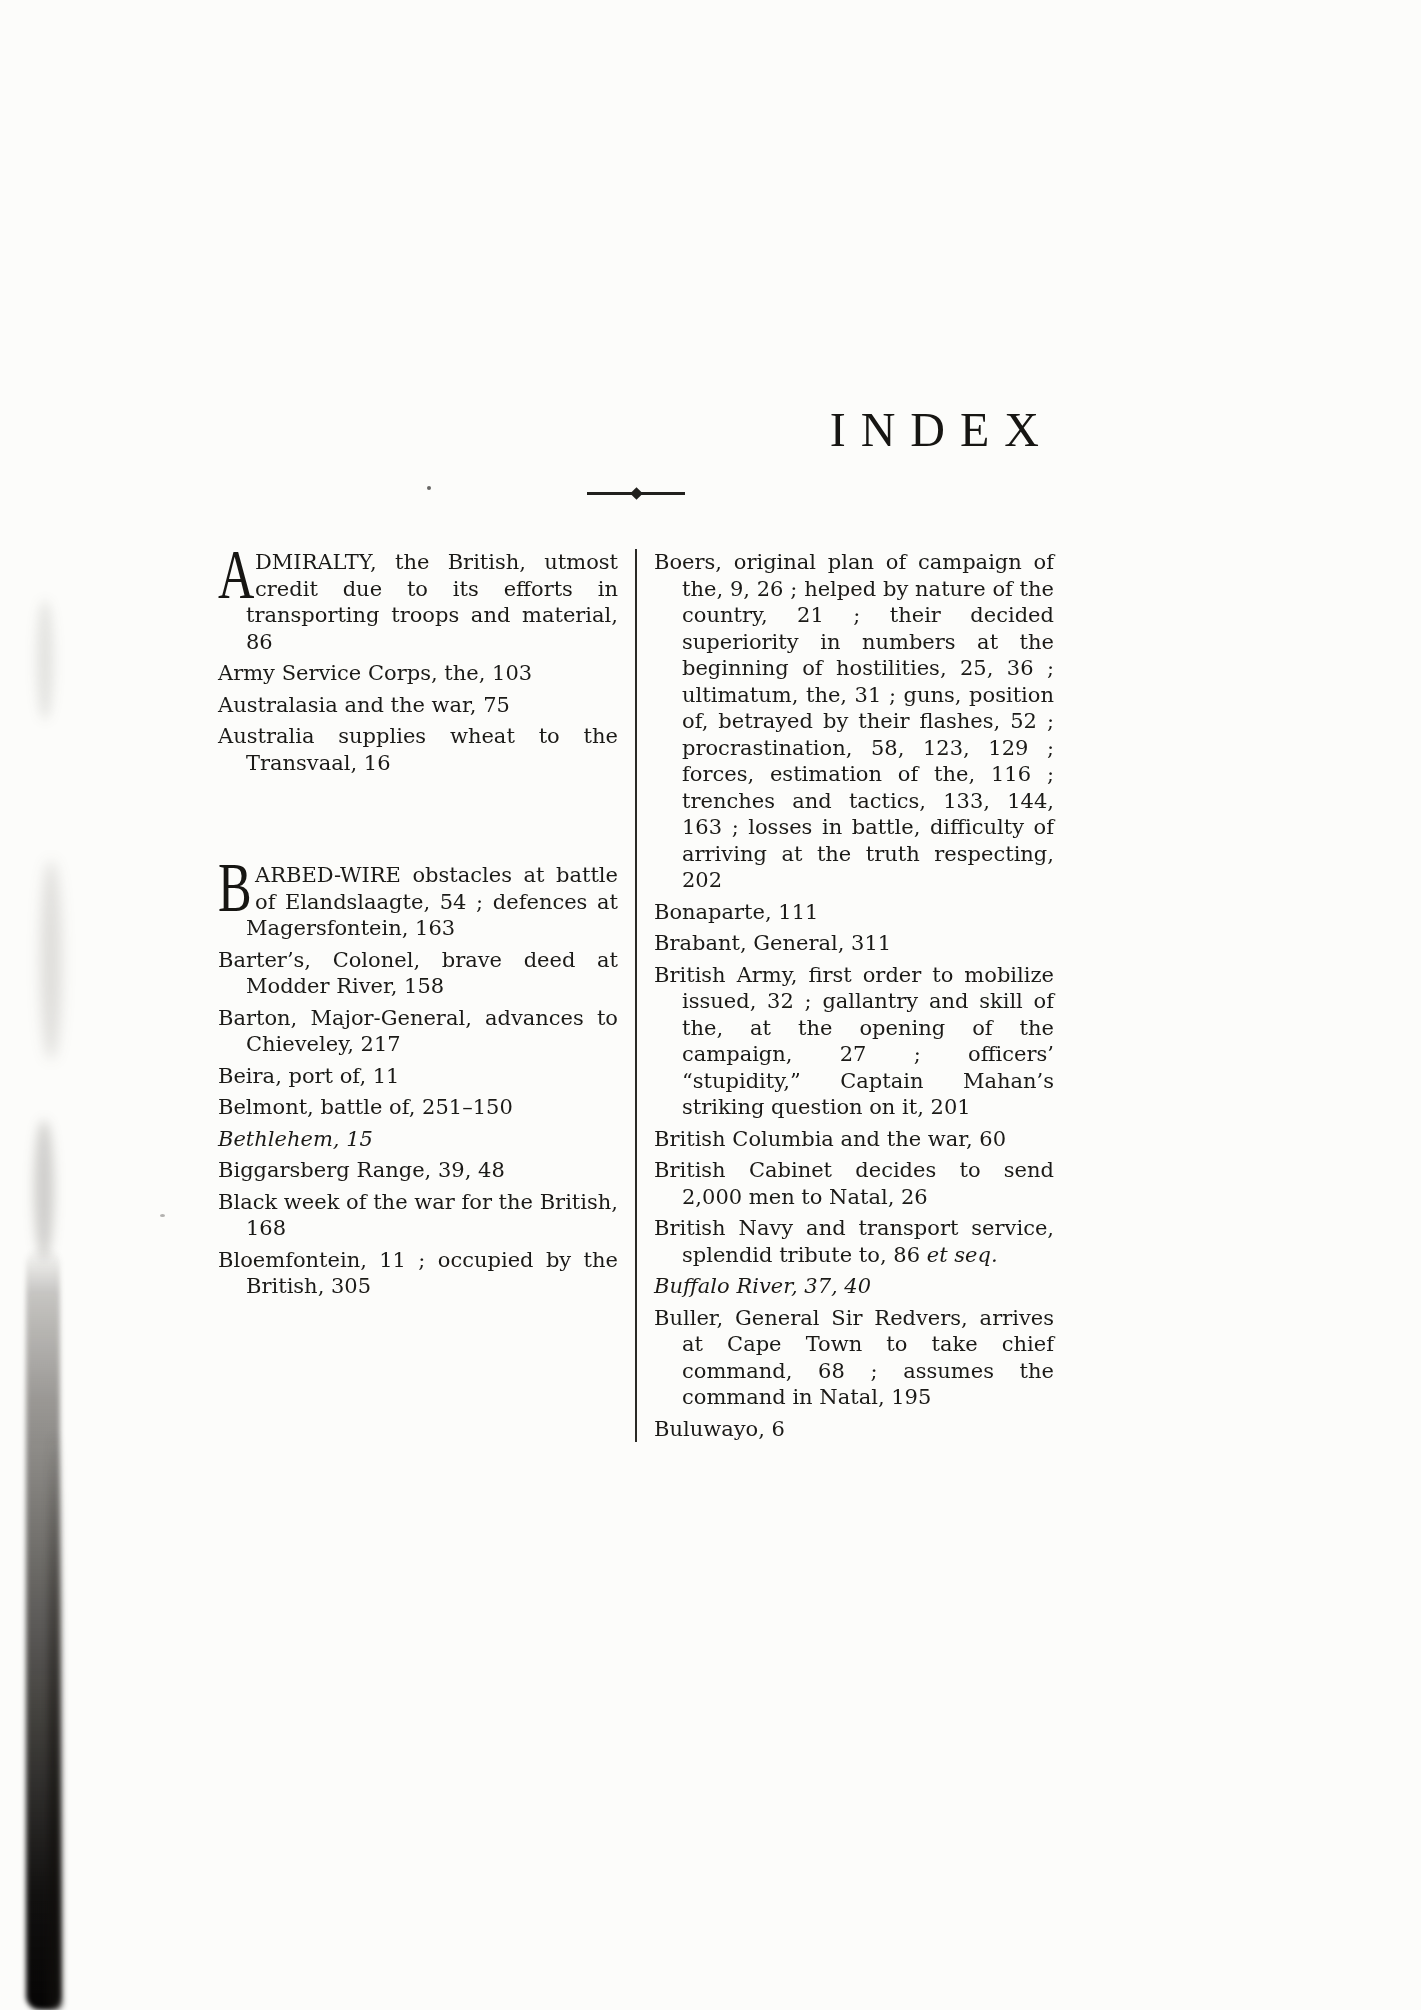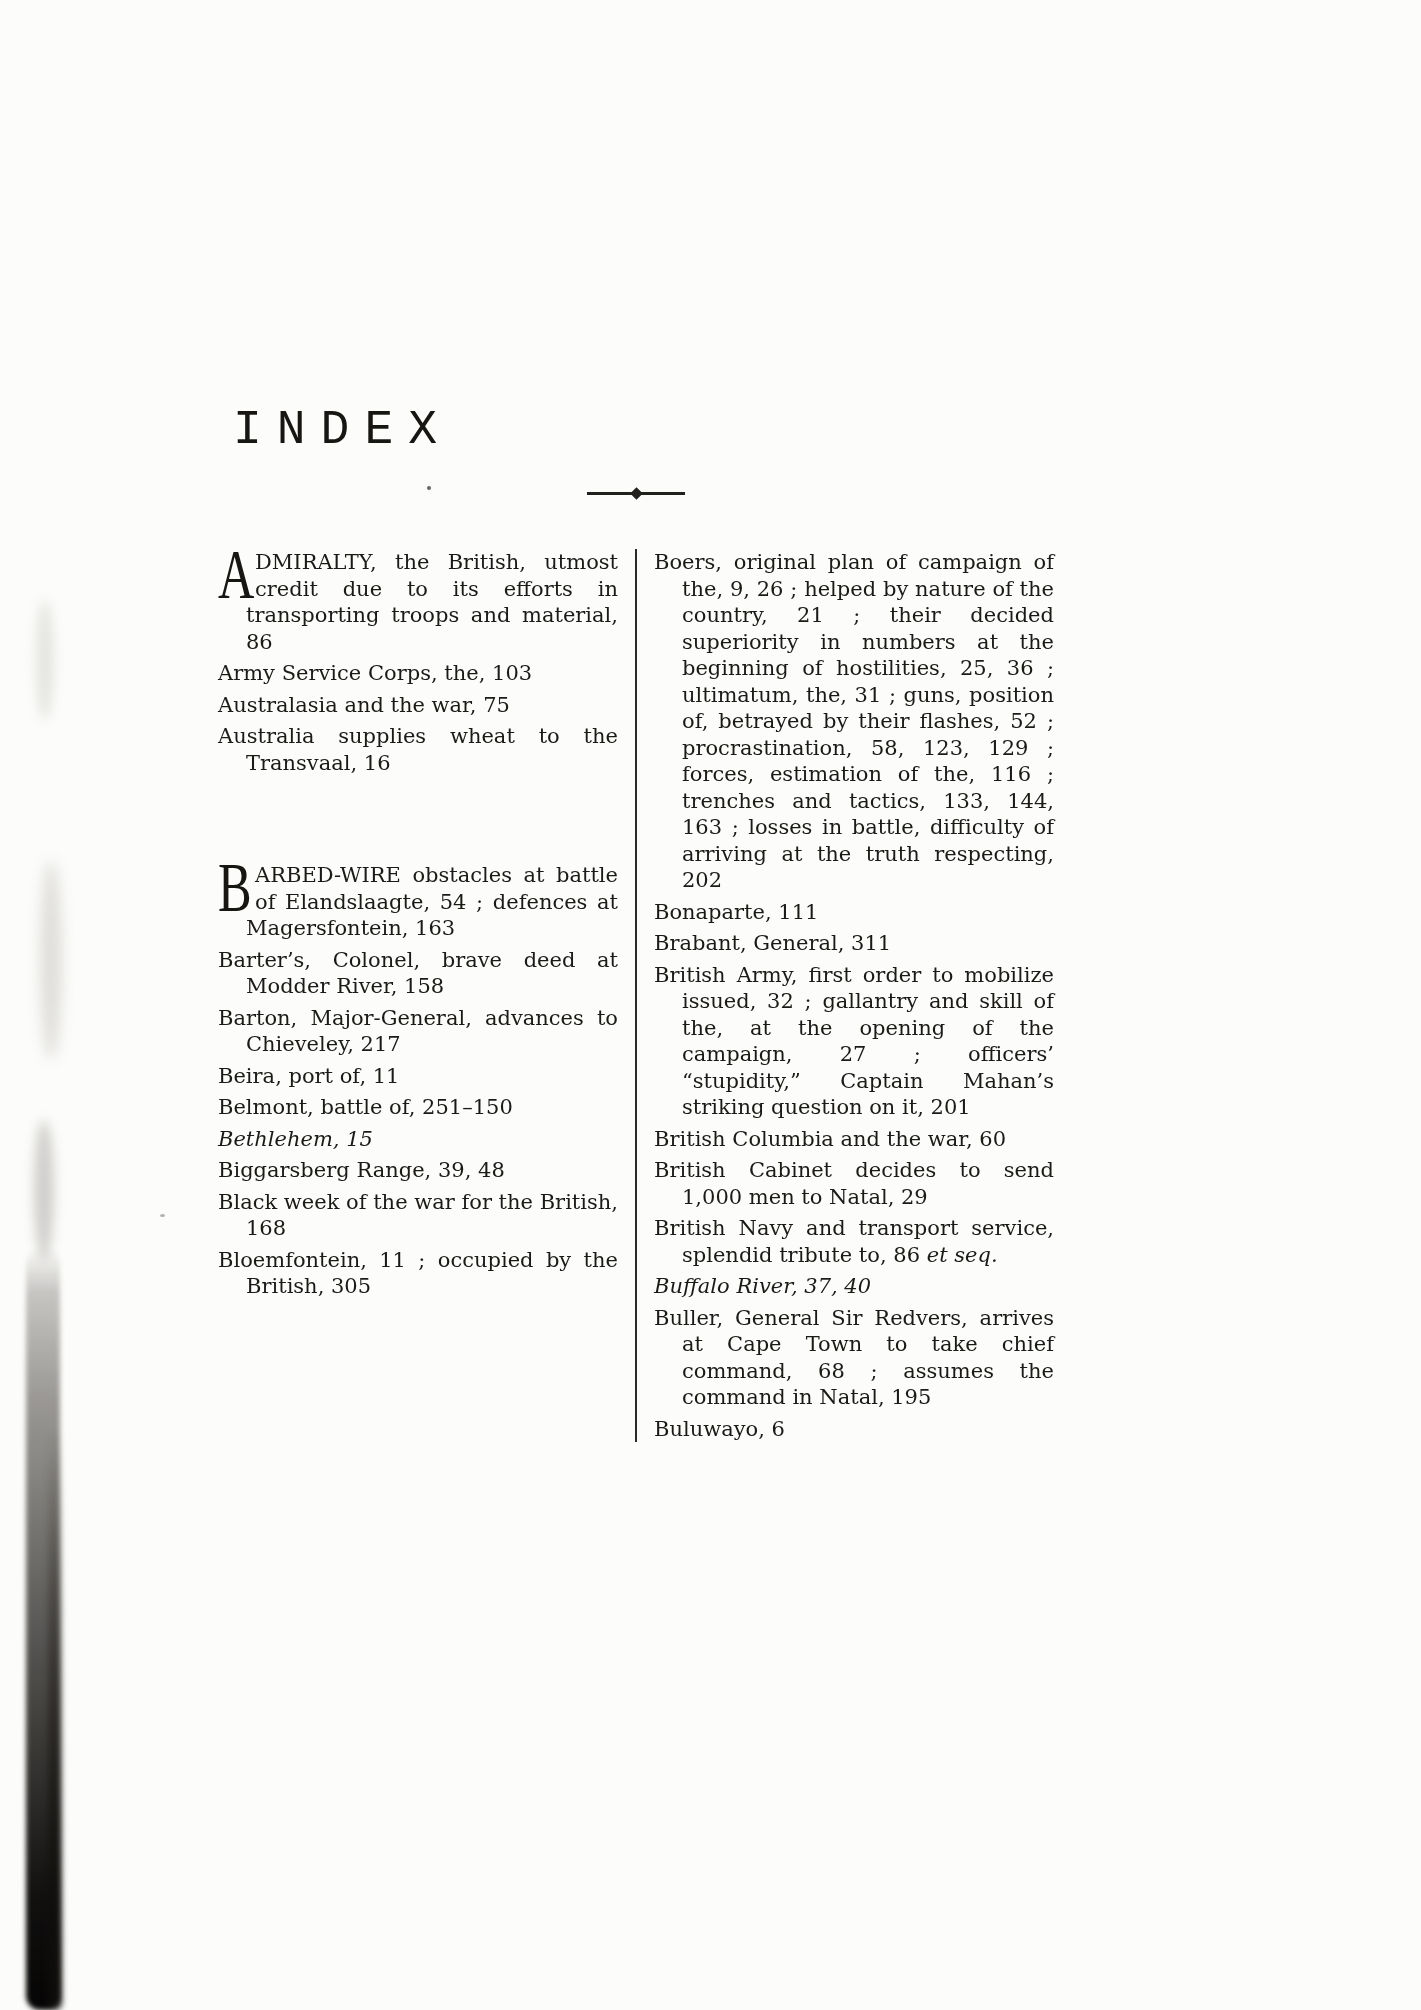--- a/index.html
+++ b/index.html
@@ -11,26 +11,26 @@
     overflow:hidden;
     font-family:"DejaVu Serif", serif;
     color:#1b1a17;
   }
   .page {
     position:absolute; left:218px; top:0;
     width:836px;
     padding-top:406px;
   }
   .title {
-    font-family:Liberation Mono, monospace;
+    font-family:Liberation Serif, serif;
     font-weight:400;
     font-size:48px; line-height:48px;
     letter-spacing:15px;
     padding-left:15px; 
-    text-align:left;
+    text-align:right;
     color:#171613;
   }
   .ornament {
     position:relative;
     width:98px; height:3px;
     background:#21201d;
     margin:38px auto 0;
   }
   .ornament .diamond {
     position:absolute; left:45px; top:-3px;
@@ -142,21 +142,21 @@
       </div>
 
       <div class="divider"></div>
 
       <div class="col col-right">
         <p class="entry">Boers, original plan of campaign of the, 9, 26&nbsp;; helped by nature of the country, 21&nbsp;; their decided superiority in numbers at the beginning of hostilities, 25, 36&nbsp;; ultimatum, the, 31&nbsp;; guns, position of, betrayed by their flashes, 52&nbsp;; procrastination, 58, 123, 129&nbsp;; forces, estimation of the, 116&nbsp;; trenches and tactics, 133, 144, 163&nbsp;; losses in battle, difficulty of arriving at the truth respecting, 202</p>
         <p class="entry">Bonaparte, 111</p>
         <p class="entry">Brabant, General, 311</p>
         <p class="entry">British Army, first order to mobilize issued, 32&nbsp;; gallantry and skill of the, at the opening of the campaign, 27&nbsp;; officers’ “stupidity,” Captain Mahan’s striking question on it, 201</p>
         <p class="entry">British Columbia and the war, 60</p>
-        <p class="entry">British Cabinet decides to send 1,000 men to Natal, 29</p>
+        <p class="entry">British Cabinet decides to send 2,000 men to Natal, 26</p>
         <p class="entry"><span>British Navy and transport service, splendid tribute to, 86 </span><span class="italic">et seq.</span></p>
         <p class="entry italic">Buffalo River, 37, 40</p>
         <p class="entry">Buller, General Sir Redvers, arrives at Cape Town to take chief command, 68&nbsp;; assumes the command in Natal, 195</p>
         <p class="entry">Buluwayo, 6</p>
       </div>
 
     </div>
   </div>
 </div>
 

